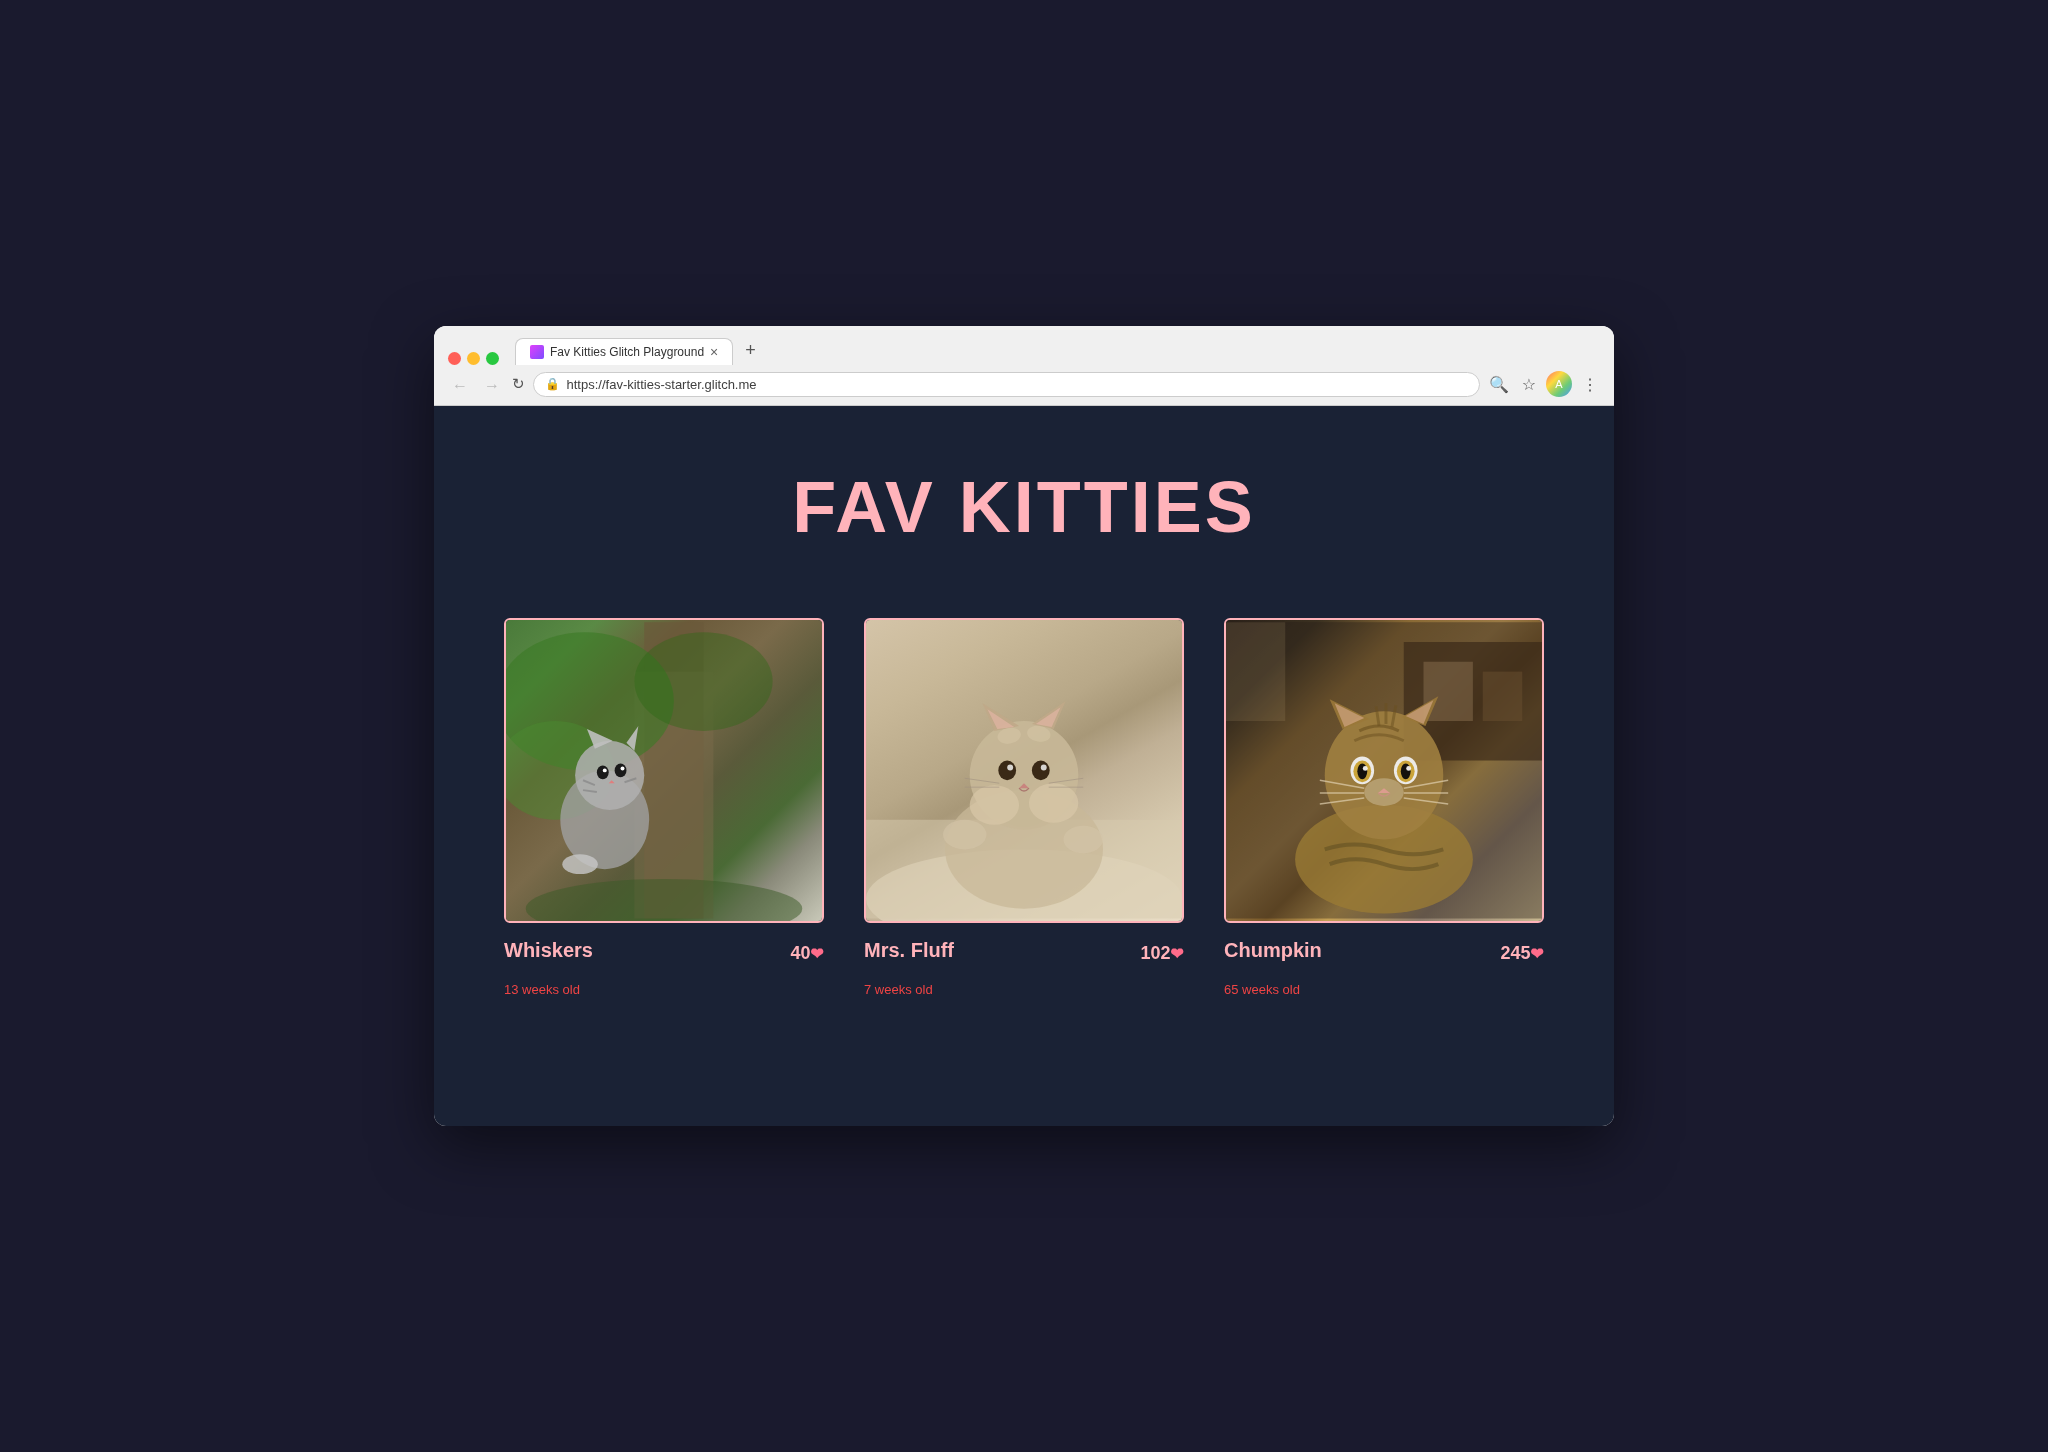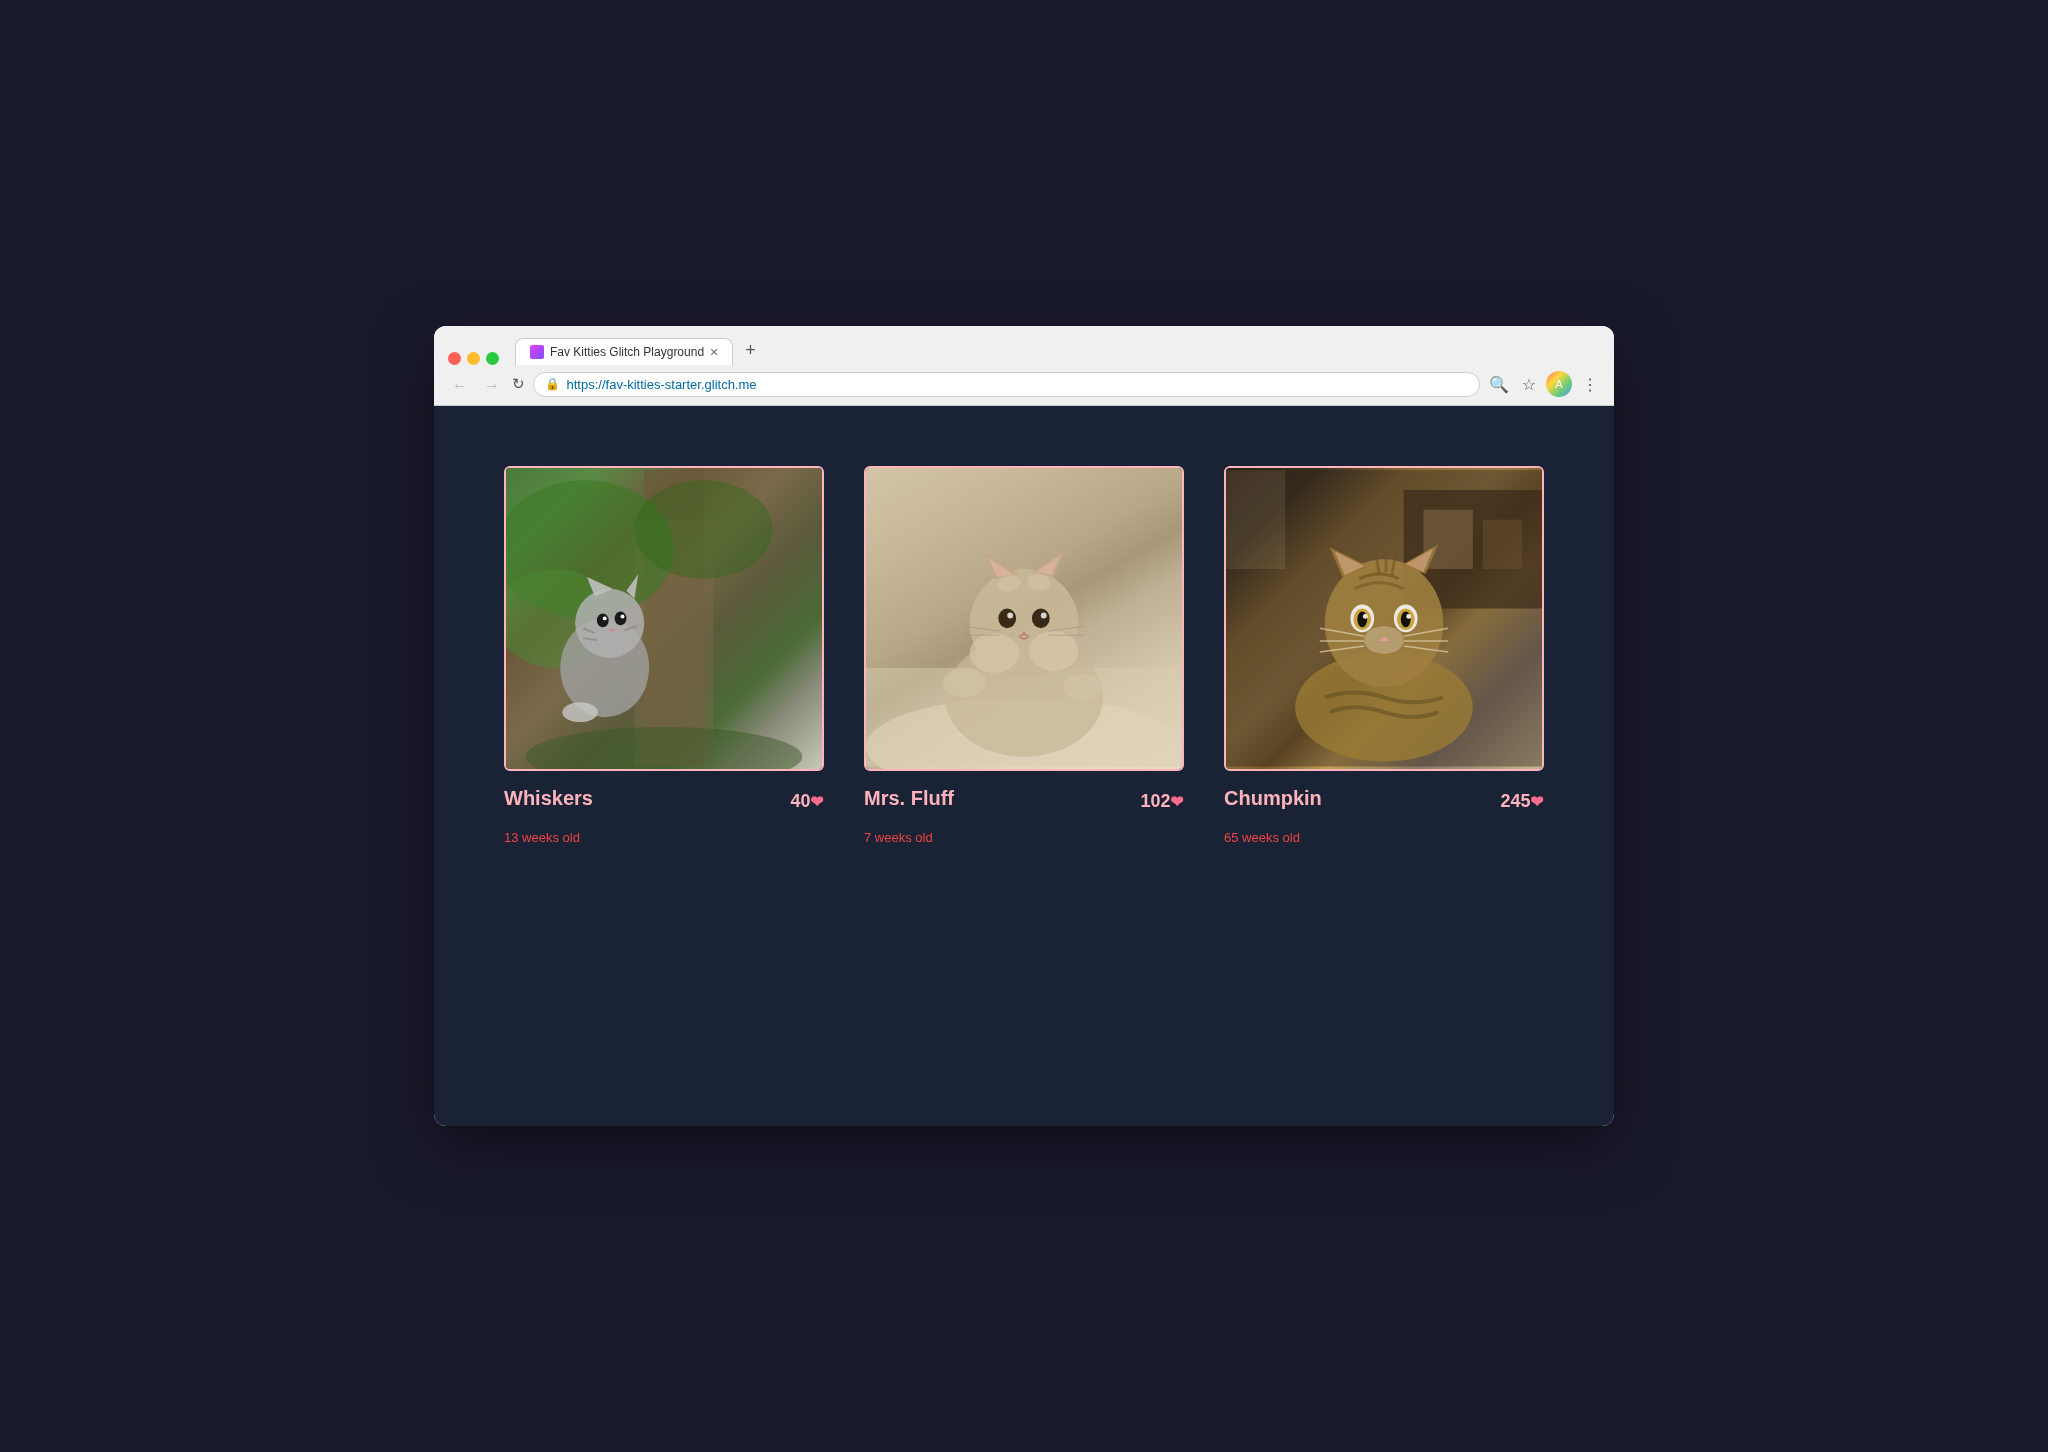--- a/index.html
+++ b/index.html
@@ -145,21 +145,21 @@
       gap: 6px;
       font-size: 13px;
     }
 
     .lock-icon {
       color: #444;
       font-size: 12px;
     }
 
     .address-text {
-      color: #0369a1;
+      color: #404040;
       font-size: 13px;
     }
 
     .toolbar-right {
       display: flex;
       align-items: center;
       gap: 8px;
     }
 
     .toolbar-icon-btn {
@@ -363,20 +363,21 @@
         <button class="toolbar-icon-btn">🔍</button>
         <button class="toolbar-icon-btn">☆</button>
         <div class="avatar-circle">A</div>
         <button class="toolbar-icon-btn">⋮</button>
       </div>
     </div>
   </div>
 
   <div class="page-content">
 
+    <h1 class="page-title">FAV KITTIES</h1>
 
     <div class="kitties-grid">
 
       <div class="kitty-card">
         <div class="kitty-image-wrapper">
           <div class="kitty-image-placeholder kitty-image-1">
             <svg width="100%" height="100%" viewBox="0 0 320 300" xmlns="http://www.w3.org/2000/svg" style="position:absolute;top:0;left:0;">
 
               <rect x="140" y="0" width="60" height="300" fill="#6b5a3a" opacity="0.7"></rect>
               <rect x="130" y="50" width="80" height="250" fill="#7a6a4a" opacity="0.5"></rect>

